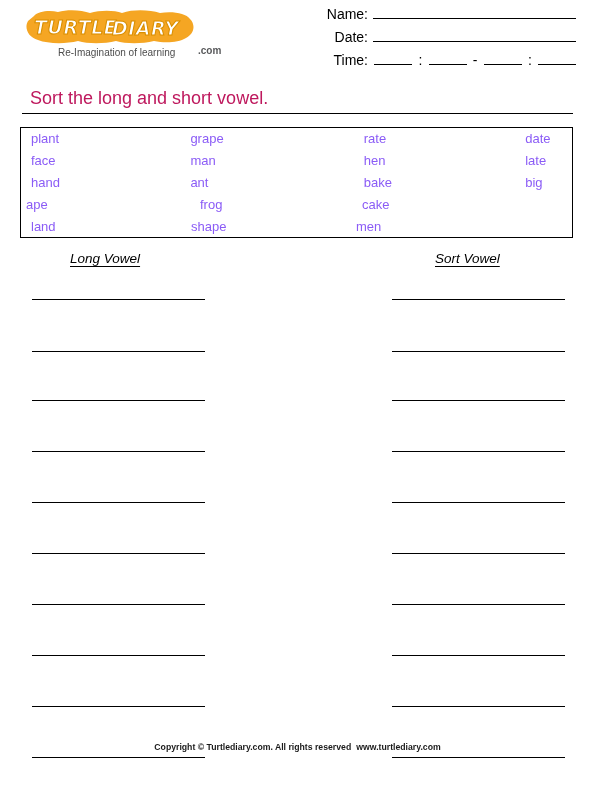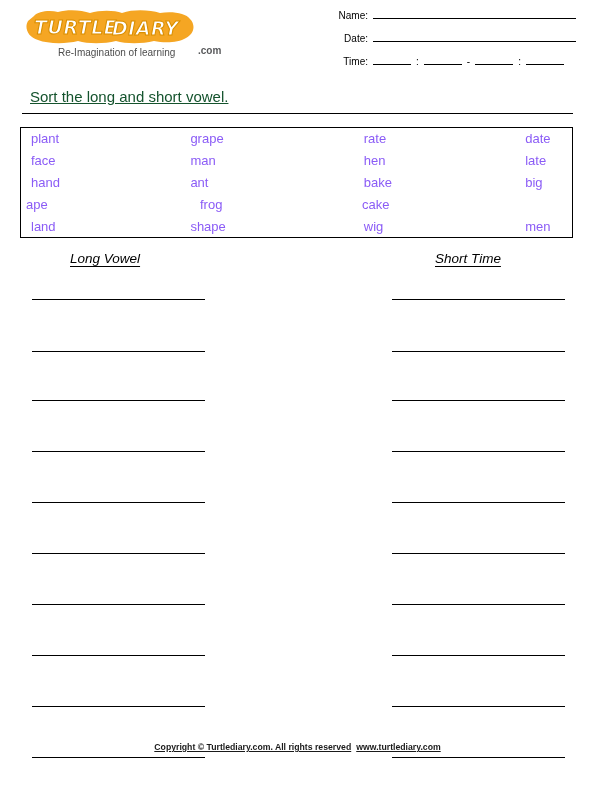--- a/index.html
+++ b/index.html
@@ -60,23 +60,23 @@
 
   .fields {
     position: absolute;
     left: 316px;
     top: 6px;
     width: 260px;
   }
   .field-row {
     display: flex;
     align-items: baseline;
-    justify-content: flex-start;
+    justify-content: space-between;
     height: 23px;
-    font-size: 10px;
+    font-size: 14px;
   }
   .field-label {
     width: 52px;
     text-align: right;
     padding-right: 5px;
     flex: 0 0 auto;
   }
   .field-rule {
     flex: 1 1 auto;
     border-bottom: 1.6px solid #000;
@@ -89,23 +89,22 @@
   .time-sep {
     padding: 0 5px;
     flex: 0 0 auto;
   }
 
   
   .instruction {
     position: absolute;
     left: 30px;
     top: 88px;
-    font-size: 15px;
-    color: #14532d;
-    text-decoration: underline;
+    font-size: 18px;
+    color: #be185d;
   }
   .instruction-rule {
     position: absolute;
     left: 22px;
     top: 113px;
     width: 551px;
     height: 0;
     border-top: 1.4px solid #000;
   }
 
@@ -169,21 +168,20 @@
   
   .footer {
     position: absolute;
     left: 0;
     top: 742px;
     width: 595px;
     text-align: center;
     font-size: 8.7px;
     font-weight: bold;
     color: #1a1a1a;
-    text-decoration: underline;
   }
   .footer .sep { display: inline-block; width: 5px; }
 </style>
 </head>
 <body>
 
 <div class="header">
 
   <div class="logo-block">
     <svg class="logo-blob" viewBox="0 0 172 34">
@@ -255,28 +253,27 @@
 
   <div class="word-row">
     <span class="word-cell c2">ape</span>
     <span class="word-cell c3">frog</span>
     <span class="word-cell c4">cake</span>
   </div>
 
   <div class="word-row">
     <span class="word-cell c1">land</span>
     <span class="word-cell c2">shape</span>
-    <span class="word-cell c3">wig</span>
     <span class="word-cell c4">men</span>
   </div>
 
 </div>
 
 <div class="col-heading long">Long Vowel</div>
-<div class="col-heading short">Short Time</div>
+<div class="col-heading short">Sort Vowel</div>
 
 <div class="answer-area" id="answer-area">
     <div class="answer-line left" style="top: 299px;"></div>
     <div class="answer-line left" style="top: 351px;"></div>
     <div class="answer-line left" style="top: 400px;"></div>
     <div class="answer-line left" style="top: 451px;"></div>
     <div class="answer-line left" style="top: 502px;"></div>
     <div class="answer-line left" style="top: 553px;"></div>
     <div class="answer-line left" style="top: 604px;"></div>
     <div class="answer-line left" style="top: 655px;"></div>

